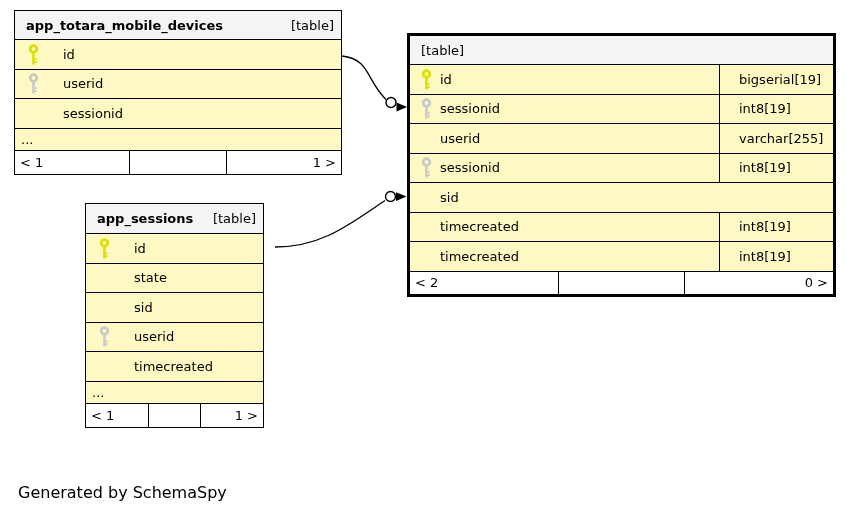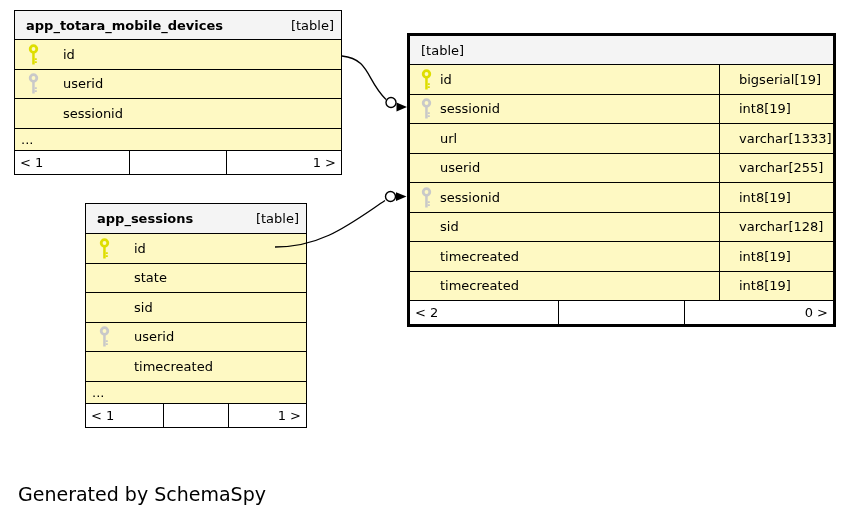--- a/index.html
+++ b/index.html
@@ -31,21 +31,21 @@
     border-left:1px solid #000;width:114px;flex:none;align-self:stretch;
     display:flex;align-items:center;padding-left:19px;box-sizing:border-box;white-space:nowrap;
   }
   .dots{height:22.5px;padding-left:6px;}
   .tfoot{display:flex;border-top:1px solid #000;box-sizing:border-box;height:23.5px;align-items:center;}
   .fcell{box-sizing:border-box;align-self:stretch;display:flex;align-items:center;padding:0 5px;}
   .f1{width:35%;}
   .f2{width:30%;border-left:1px solid #000;border-right:1px solid #000;}
   .f3{width:35%;justify-content:flex-end;}
   .overlay{position:absolute;left:0;top:0;z-index:5;pointer-events:none;}
-  .credit{position:absolute;left:18px;top:483px;font-size:19px;}
+  .credit{position:absolute;left:18px;top:483px;font-size:16px;}
 </style>
 </head>
 <body>
 
 <div class="canvas">
 
   <div class="tbl" style="left:14px;top:10px;width:328px;">
     <div class="thead" style="height:28px;">
       <span class="tname">app_totara_mobile_devices</span>
       <span class="tbadge">[table]</span>
@@ -114,29 +114,20 @@
         </span>
         <span class="cname">sessionid</span>
       </span>
       <span class="ctype">int8[19]</span>
     </div>
     <div class="trow">
       <span class="namecell">
         <span class="kcell noicon">
           <svg class="key" width="11" height="21" viewBox="0 0 11 21"></svg>
         </span>
-        <span class="cname">url</span>
-      </span>
-      <span class="ctype">varchar[1333]</span>
-    </div>
-    <div class="trow">
-      <span class="namecell">
-        <span class="kcell noicon">
-          <svg class="key" width="11" height="21" viewBox="0 0 11 21"></svg>
-        </span>
         <span class="cname">userid</span>
       </span>
       <span class="ctype">varchar[255]</span>
     </div>
     <div class="trow">
       <span class="namecell">
         <span class="kcell fk">
           <svg class="key" width="11" height="21" viewBox="0 0 11 21">
               <circle cx="5.5" cy="5" r="3.3" fill="none" stroke="currentColor" stroke-width="2.8"></circle>
               <path d="M4.2 8 h2.5 v12.5 h-2.5 z" fill="currentColor"></path>
@@ -147,21 +138,20 @@
       </span>
       <span class="ctype">int8[19]</span>
     </div>
     <div class="trow">
       <span class="namecell">
         <span class="kcell noicon">
           <svg class="key" width="11" height="21" viewBox="0 0 11 21"></svg>
         </span>
         <span class="cname">sid</span>
       </span>
-      <span class="ctype">varchar[128]</span>
     </div>
     <div class="trow">
       <span class="namecell">
         <span class="kcell noicon">
           <svg class="key" width="11" height="21" viewBox="0 0 11 21"></svg>
         </span>
         <span class="cname">timecreated</span>
       </span>
       <span class="ctype">int8[19]</span>
     </div>
@@ -174,21 +164,21 @@
       </span>
       <span class="ctype">int8[19]</span>
     </div>
     <div class="tfoot">
       <span class="fcell f1">&lt; 2</span>
       <span class="fcell f2"></span>
       <span class="fcell f3">0 &gt;</span>
     </div>
   </div>
 
-  <div class="tbl" style="left:85px;top:203px;width:222px;">
+  <div class="tbl" style="left:85px;top:203px;width:179px;">
     <div class="thead" style="height:29px;">
       <span class="tname">app_sessions</span>
       <span class="tbadge">[table]</span>
     </div>
     <div class="trow">
       <span class="kcell pk">
         <svg class="key" width="11" height="21" viewBox="0 0 11 21">
             <circle cx="5.5" cy="5" r="3.3" fill="none" stroke="currentColor" stroke-width="2.8"></circle>
             <path d="M4.2 8 h2.5 v12.5 h-2.5 z" fill="currentColor"></path>
             <path d="M6.7 14.2 h2.1 v1.8 h-2.1 z M6.7 17.2 h2.1 v1.8 h-2.1 z" fill="currentColor"></path>

